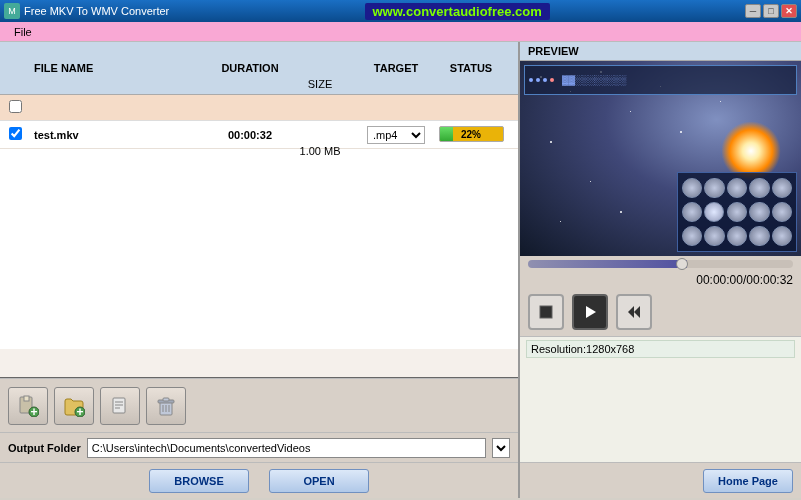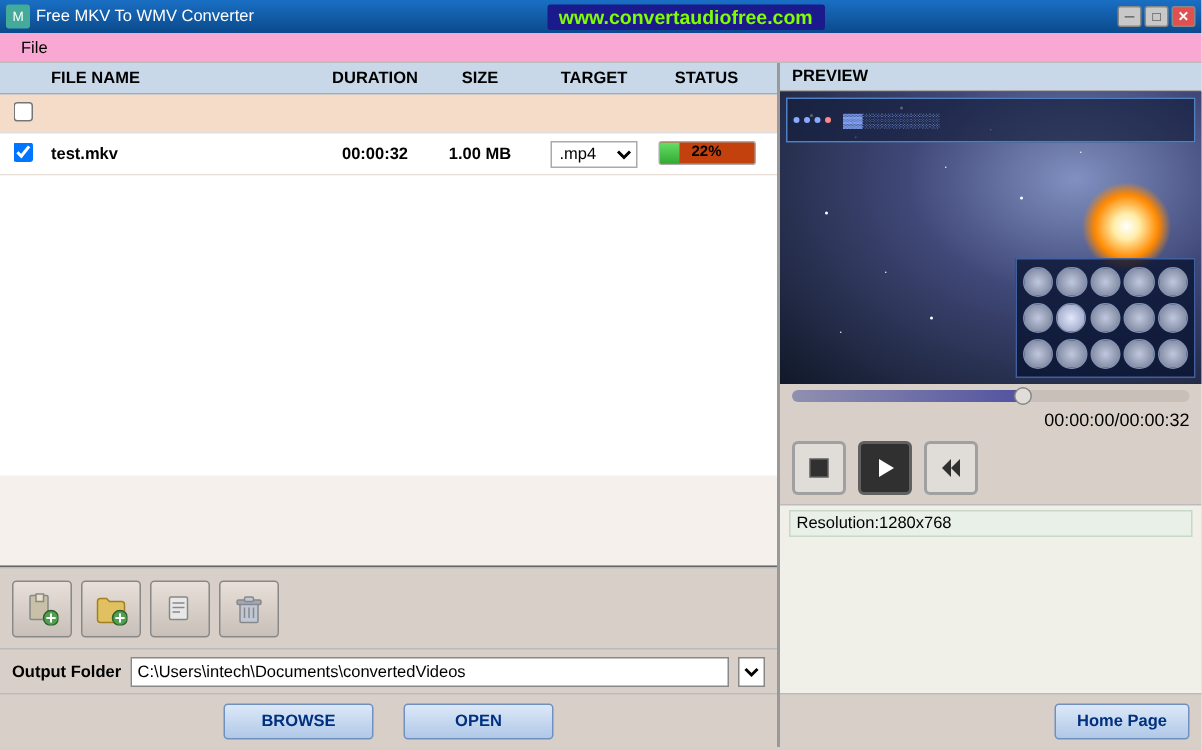--- a/index.html
+++ b/index.html
@@ -56,21 +56,21 @@
     .file-table-header {
       display: flex;
       background: #c8d8e8;
       border-bottom: 1px solid #aaa;
       padding: 4px 0;
       align-items: center;
     }
     .col-check { width: 30px; text-align: center; }
     .col-filename { width: 180px; font-weight: bold; font-size: 11px; padding-left: 4px; }
     .col-duration { width: 80px; font-weight: bold; font-size: 11px; text-align: center; }
-    .col-size { width: 60px; font-weight: bold; font-size: 11px; text-align: center; }
+    .col-size { width: 60px; font-weight: normal; font-size: 11px; text-align: center; margin-top: 32px; }
     .col-target { width: 70px; font-weight: bold; font-size: 11px; text-align: center; margin-left: 11px; }
     .col-status { width: 80px; font-weight: bold; font-size: 11px; text-align: center; }
 
     .file-list { flex: 1; overflow-y: auto; }
     .file-row-header {
       display: flex;
       background: #f5dcc8;
       padding: 3px 0;
       border-bottom: 1px solid #ddd;
       align-items: center;
@@ -83,21 +83,21 @@
       border-bottom: 1px solid #e8e0d8;
       align-items: center;
       height: 28px;
     }
     .empty-rows { flex: 1; background: #fff; }
 
     
     .progress-bar-container {
       width: 65px;
       height: 16px;
-      background: #c2410c;
+      background: #eab308;
       border: 1px solid #aaa;
       border-radius: 2px;
       overflow: hidden;
       position: relative;
       display: inline-flex;
       align-items: center;
     }
     .progress-bar-fill {
       height: 100%;
       background: linear-gradient(to bottom, #66dd66, #33aa33);

